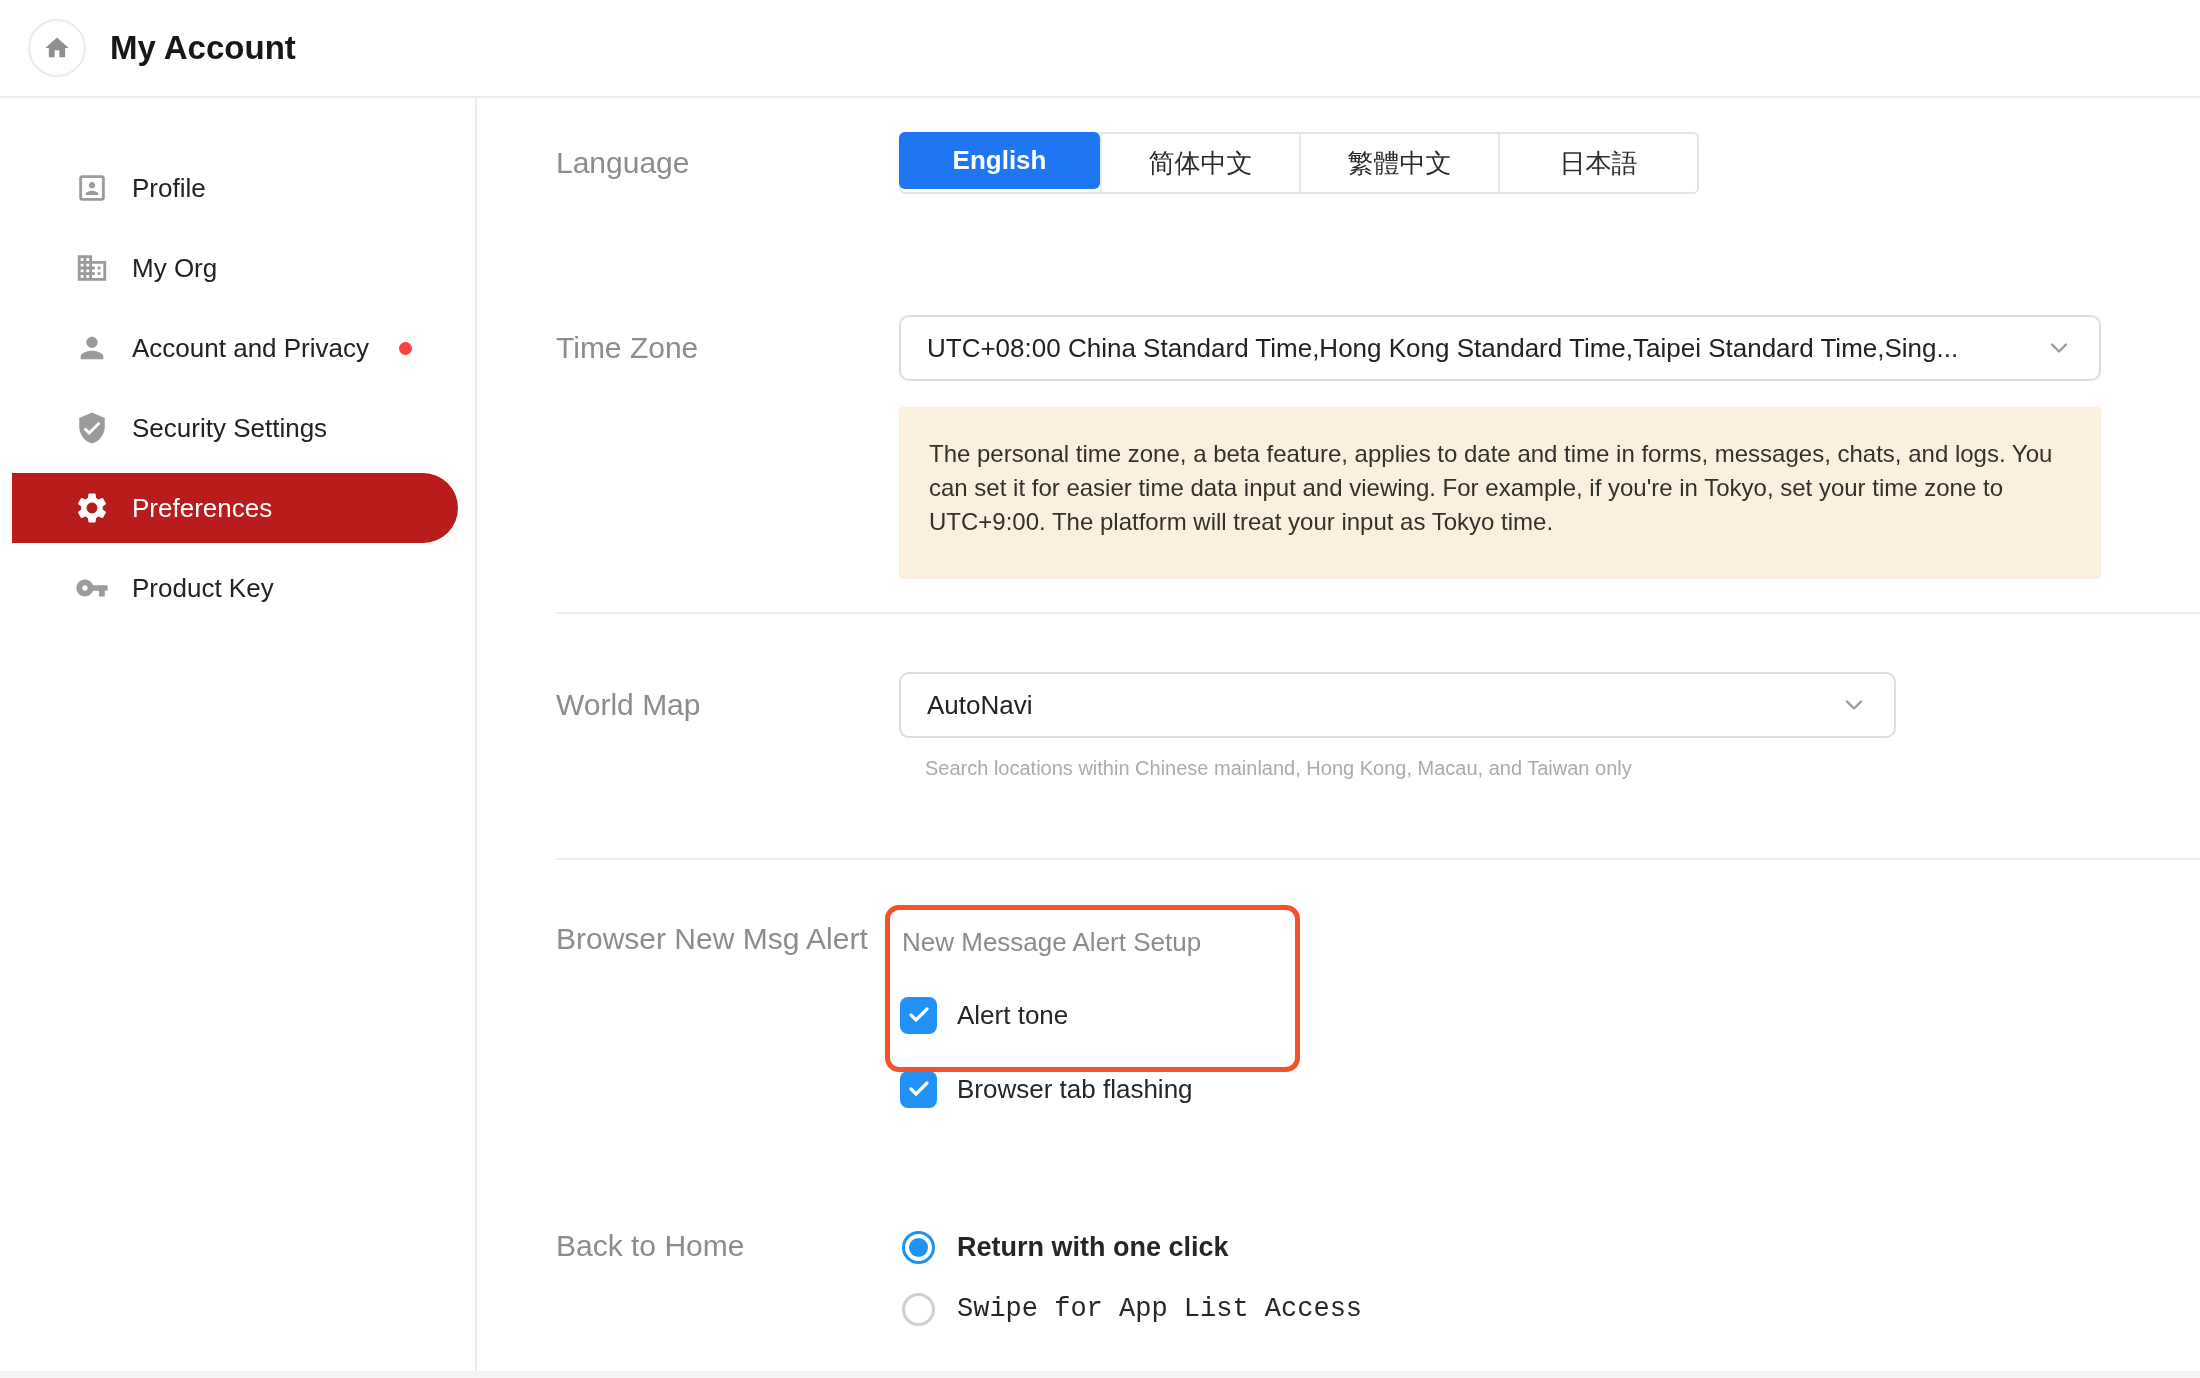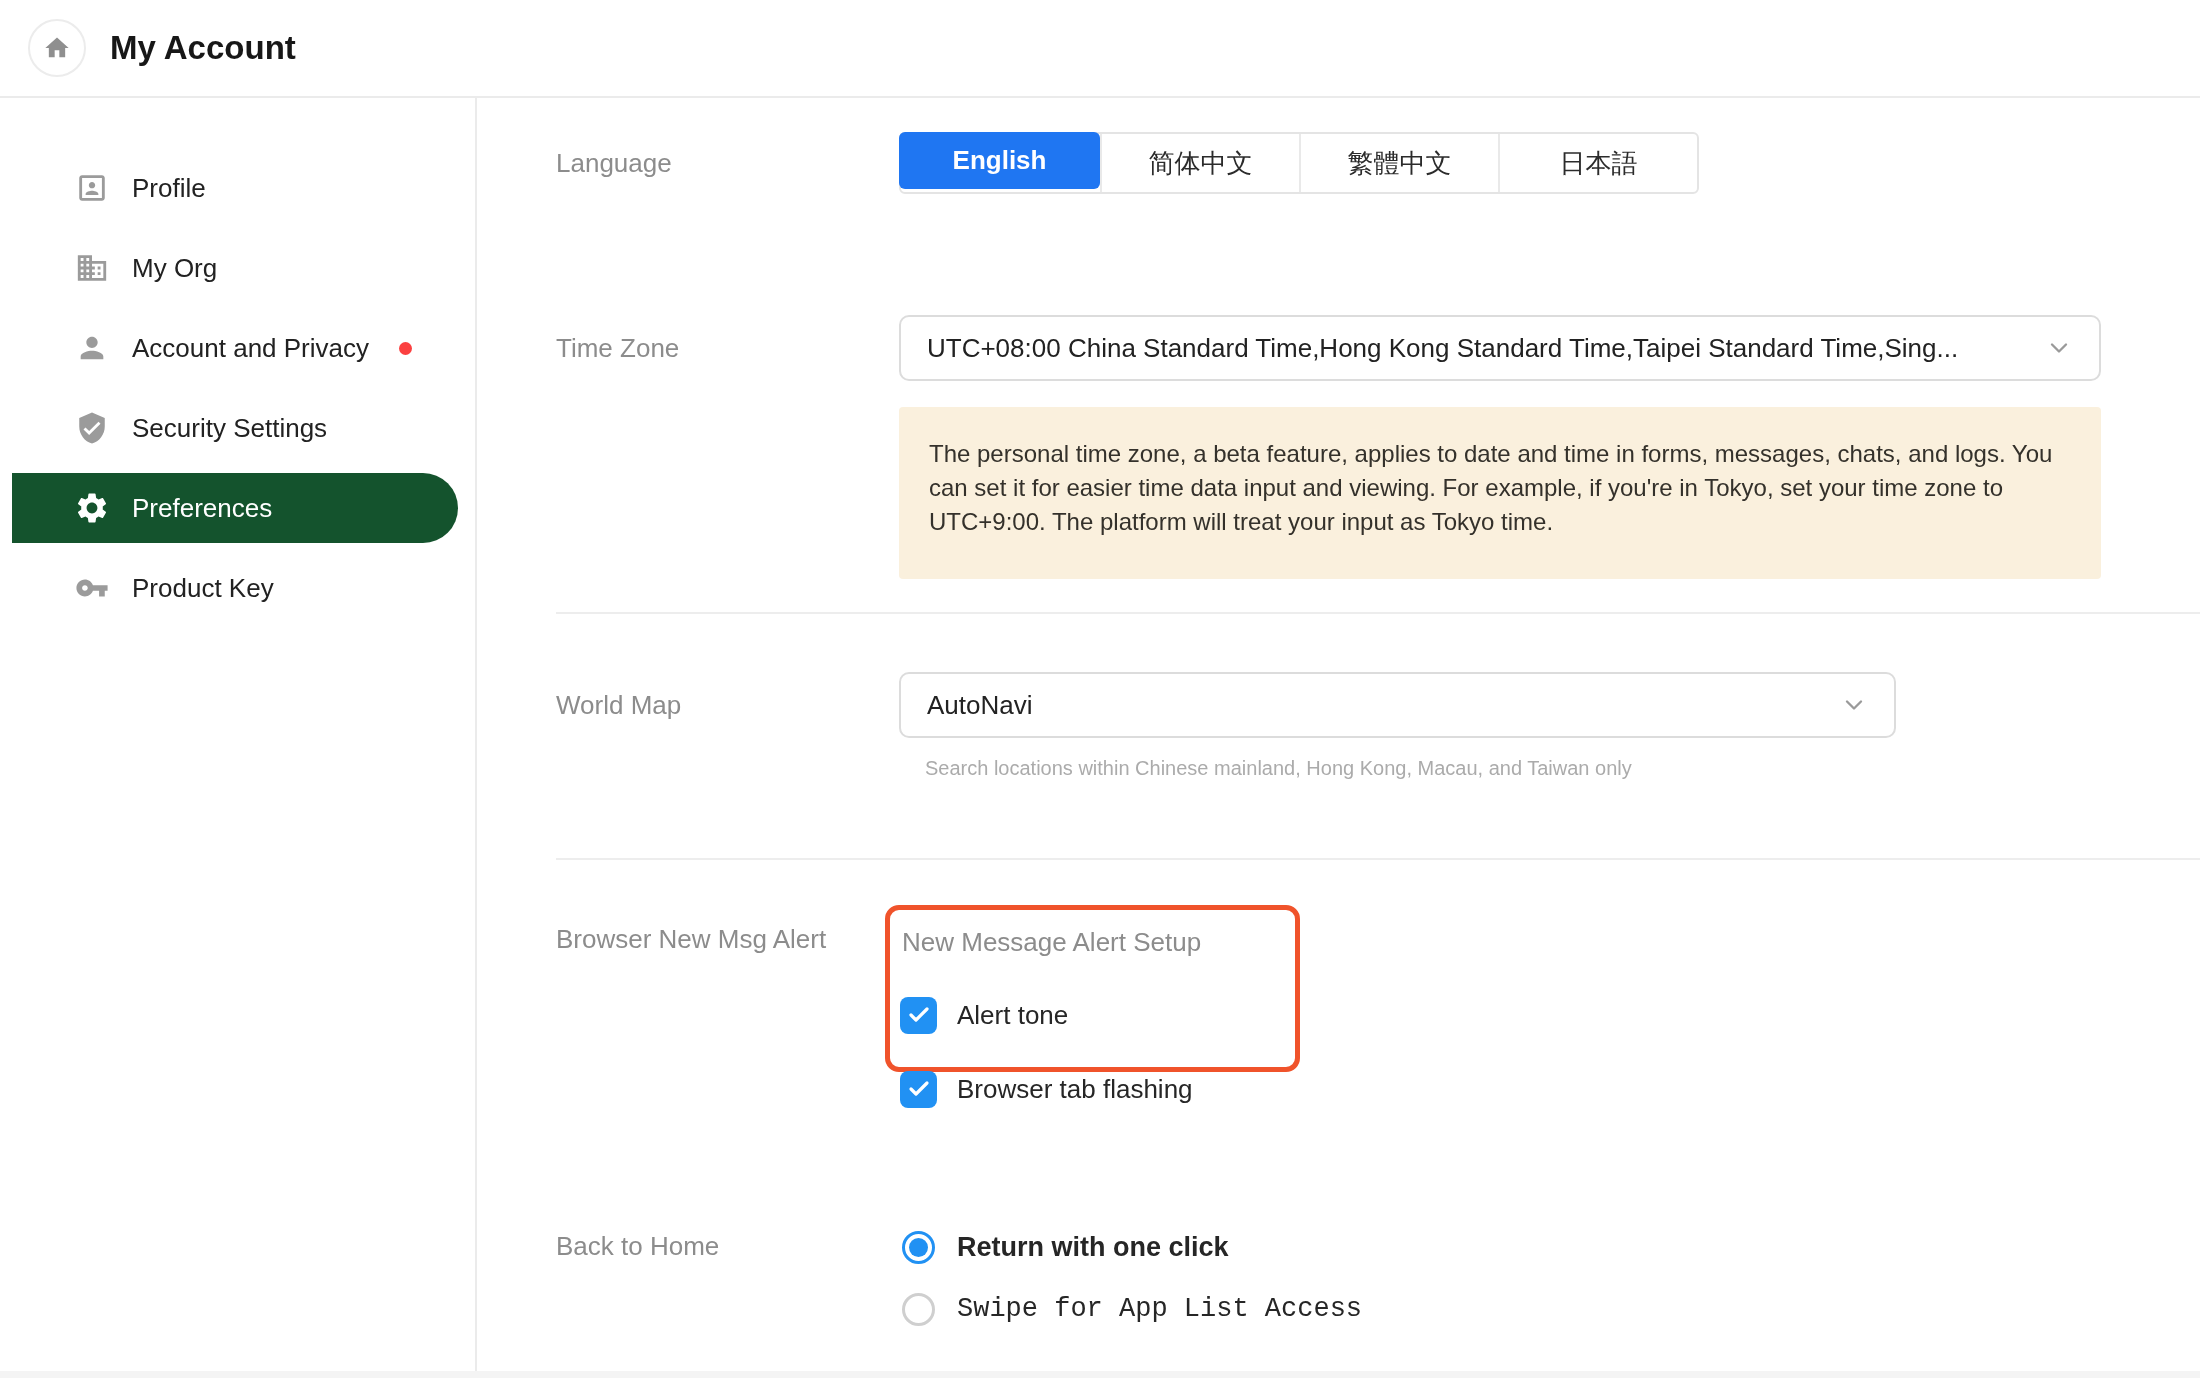--- a/index.html
+++ b/index.html
@@ -13,25 +13,25 @@
             display:flex;align-items:center;justify-content:center;background:#fff;cursor:pointer;box-sizing:border-box;}
   .app-title{margin-left:24px;font-size:33px;font-weight:700;color:#171717;}
 
   
   .sidebar{position:absolute;top:98px;left:0;bottom:0;width:477px;border-right:2px solid #ebebeb;
            box-sizing:border-box;padding-top:50px;background:#fff;padding-left:12px;}
   .side-item{position:relative;height:80px;display:flex;align-items:center;padding-left:62px;
              font-size:26px;color:#222;cursor:pointer;box-sizing:border-box;}
   .side-item .s-icon{width:36px;height:36px;margin-right:22px;flex:0 0 auto;display:flex;align-items:center;justify-content:center;}
   .side-item.active{width:446px;height:70px;margin:5px 0;border-radius:0 35px 35px 0;
-                    background:#14532d;color:#fff;}
+                    background:#b91c1c;color:#fff;}
   .badge-dot{width:13px;height:13px;border-radius:50%;background:#FB4040;margin-left:30px;}
 
   
-  .field-label{position:absolute;left:556px;color:#8C8C8C;font-size:26px;white-space:nowrap;}
+  .field-label{position:absolute;left:556px;color:#8C8C8C;font-size:30px;white-space:nowrap;}
   #lbl-language{top:132px;height:62px;line-height:62px;}
   #lbl-timezone{top:315px;height:66px;line-height:66px;}
   #lbl-worldmap{top:672px;height:66px;line-height:66px;}
   #lbl-msgalert{top:908px;height:62px;line-height:62px;}
   #lbl-backhome{top:1216px;height:60px;line-height:60px;}
 
   
   .tabs{position:absolute;left:899px;top:132px;height:62px;display:flex;background:#fff;
         border:2px solid #e4e4e4;border-radius:6px;box-sizing:border-box;}
   .tab{width:199px;display:flex;align-items:center;justify-content:center;font-size:26px;color:#2b2b2b;

